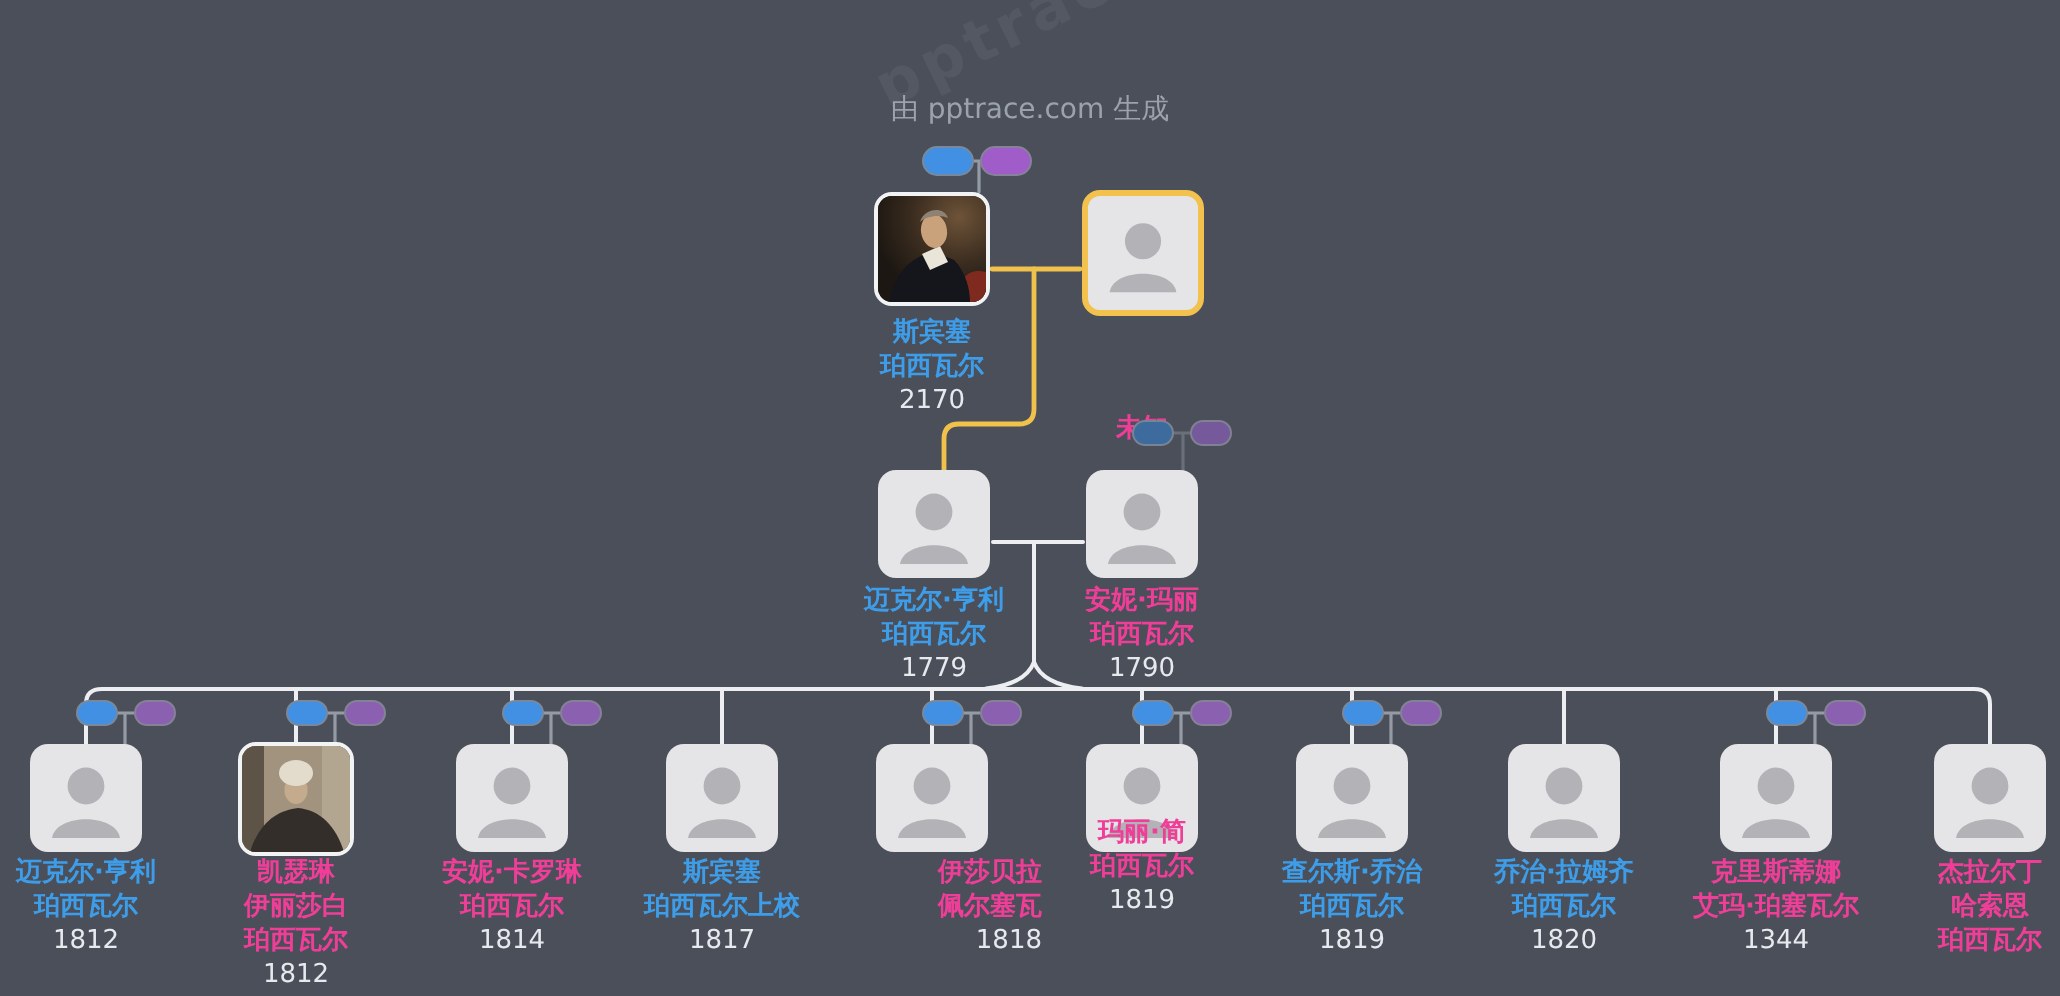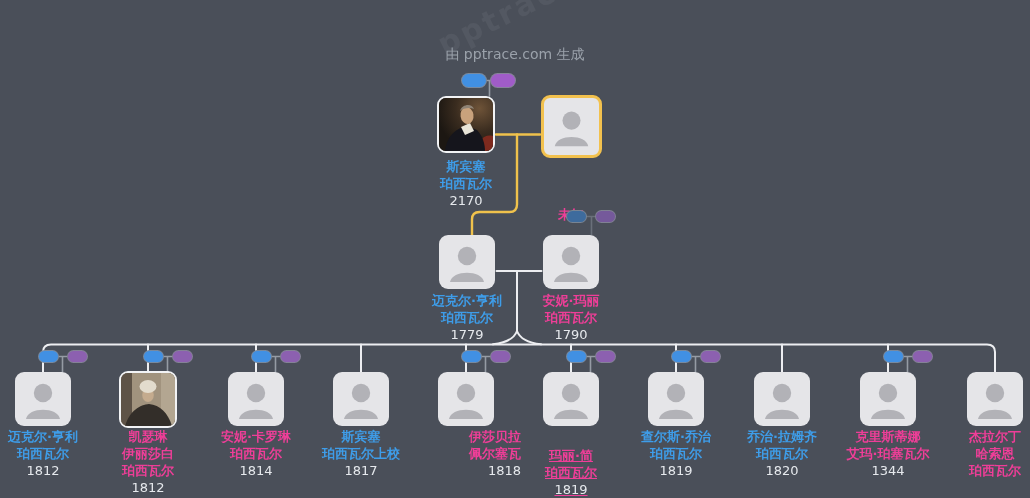--- a/index.html
+++ b/index.html
@@ -198,21 +198,21 @@
         <div class="yr">1818</div>
       </div>
       <div class="chip" style="left: 461px; top: 350px; width: 20.5px; height: 13px; border-radius: 6.5px; background: rgb(65, 144, 227);"></div>
       <div class="chip" style="left: 490px; top: 350px; width: 20.5px; height: 13px; border-radius: 6.5px; background: rgb(140, 96, 176);"></div>
       <div class="person-box" style="left: 543px; top: 372px; width: 56px; height: 54px;">
         <svg width="56" height="54" viewBox="0 0 56 54">
           <circle cx="28" cy="21" r="9.2" fill="#B2B2B7"></circle>
           <path d="M11,47 C13,34.5 43,34.5 45,47 Z" fill="#B2B2B7"></path>
         </svg>
       </div>
-      <div class="label female" style="left: 516px; top: 447px; width: 110px; text-decoration: underline;">
+      <div class="label female" style="left: 516px; top: 408px; width: 110px;">
         <div>玛丽·简</div>
         <div>珀西瓦尔</div>
         <div class="yr">1819</div>
       </div>
       <div class="chip" style="left: 566px; top: 350px; width: 20.5px; height: 13px; border-radius: 6.5px; background: rgb(65, 144, 227);"></div>
       <div class="chip" style="left: 595px; top: 350px; width: 20.5px; height: 13px; border-radius: 6.5px; background: rgb(140, 96, 176);"></div>
       <div class="person-box" style="left: 648px; top: 372px; width: 56px; height: 54px;">
         <svg width="56" height="54" viewBox="0 0 56 54">
           <circle cx="28" cy="21" r="9.2" fill="#B2B2B7"></circle>
           <path d="M11,47 C13,34.5 43,34.5 45,47 Z" fill="#B2B2B7"></path>

